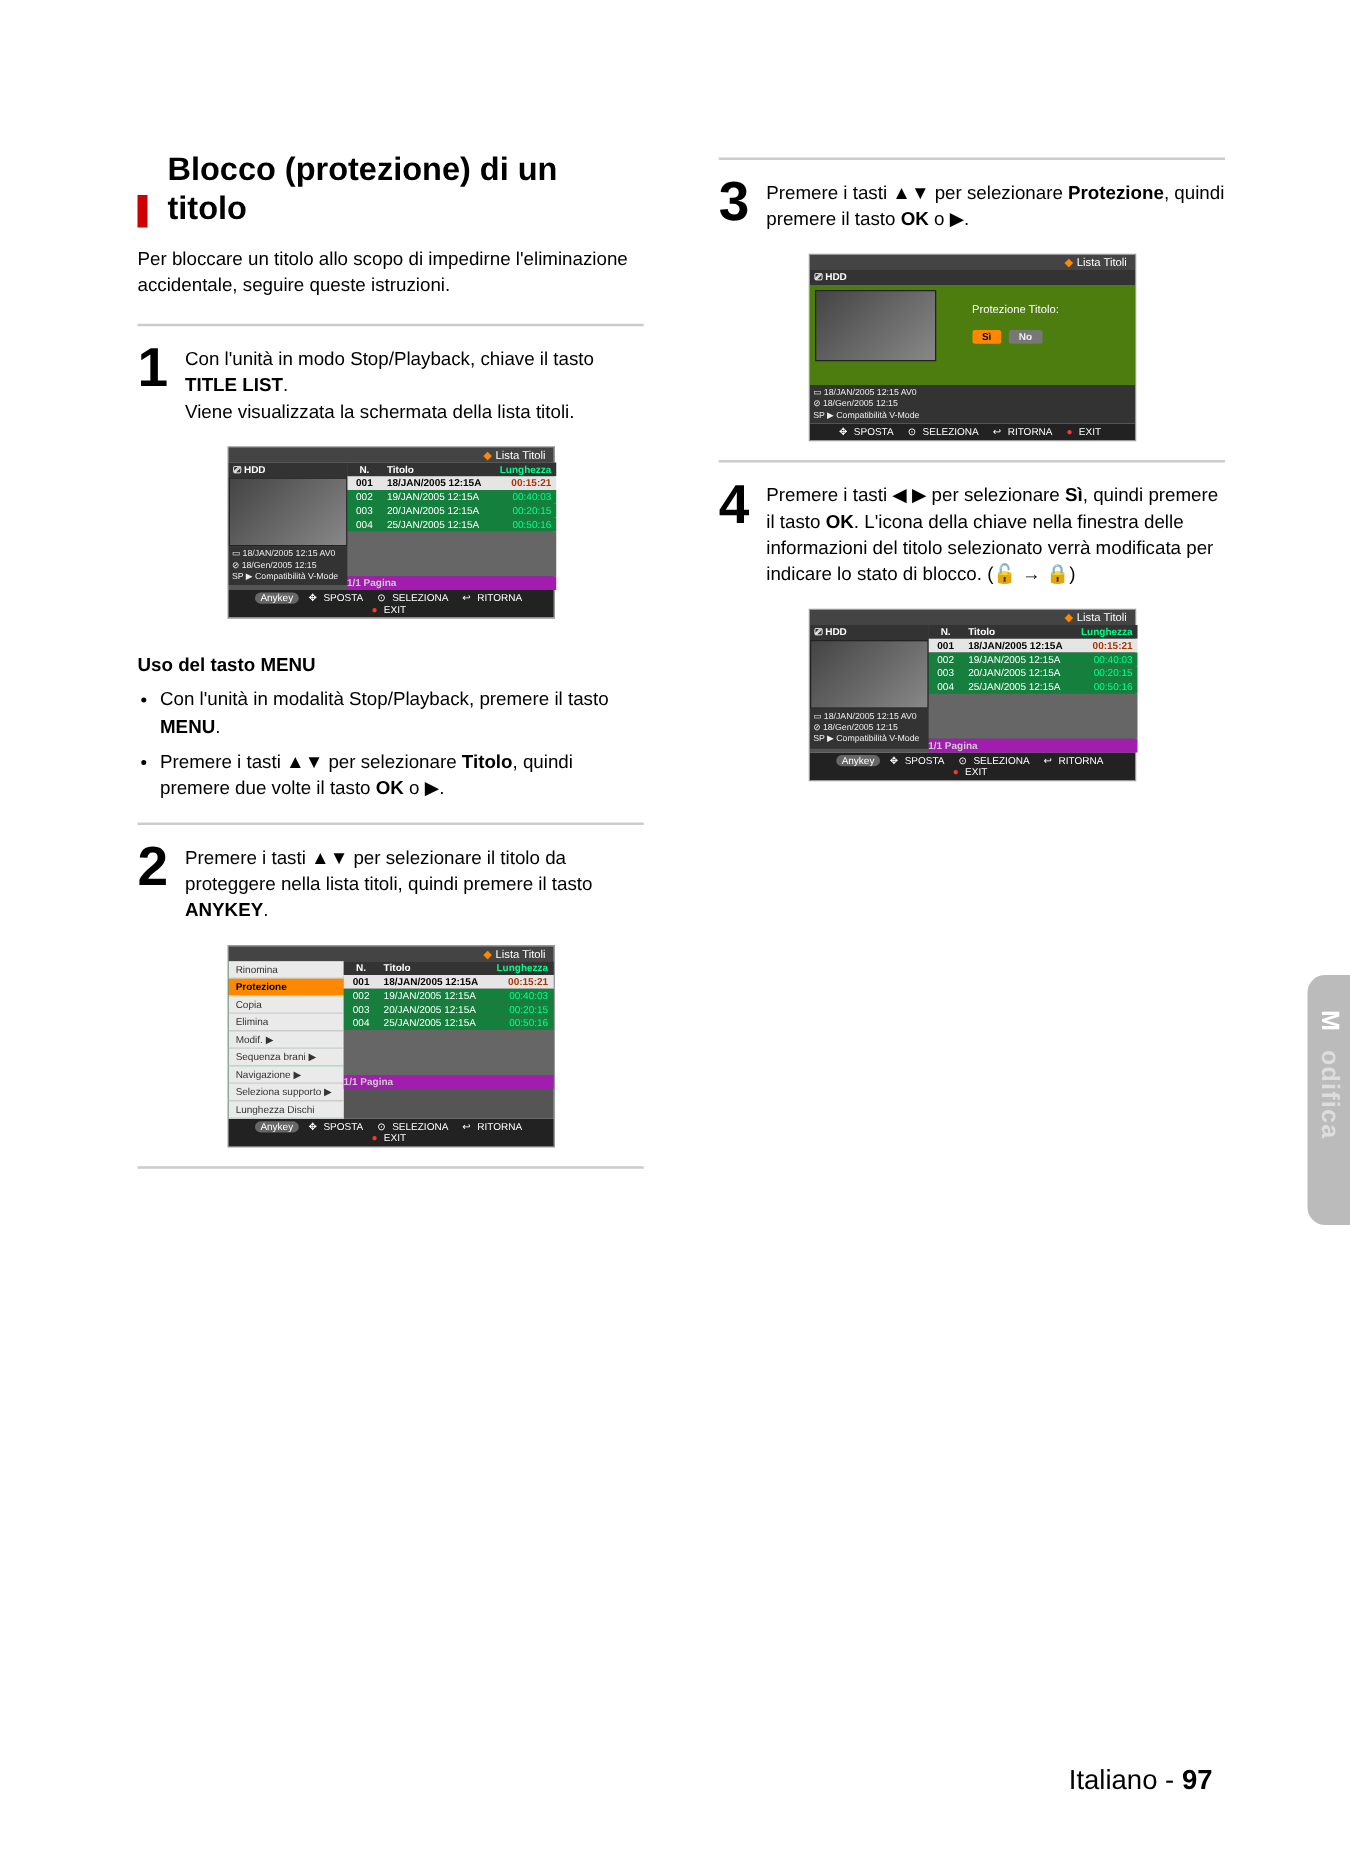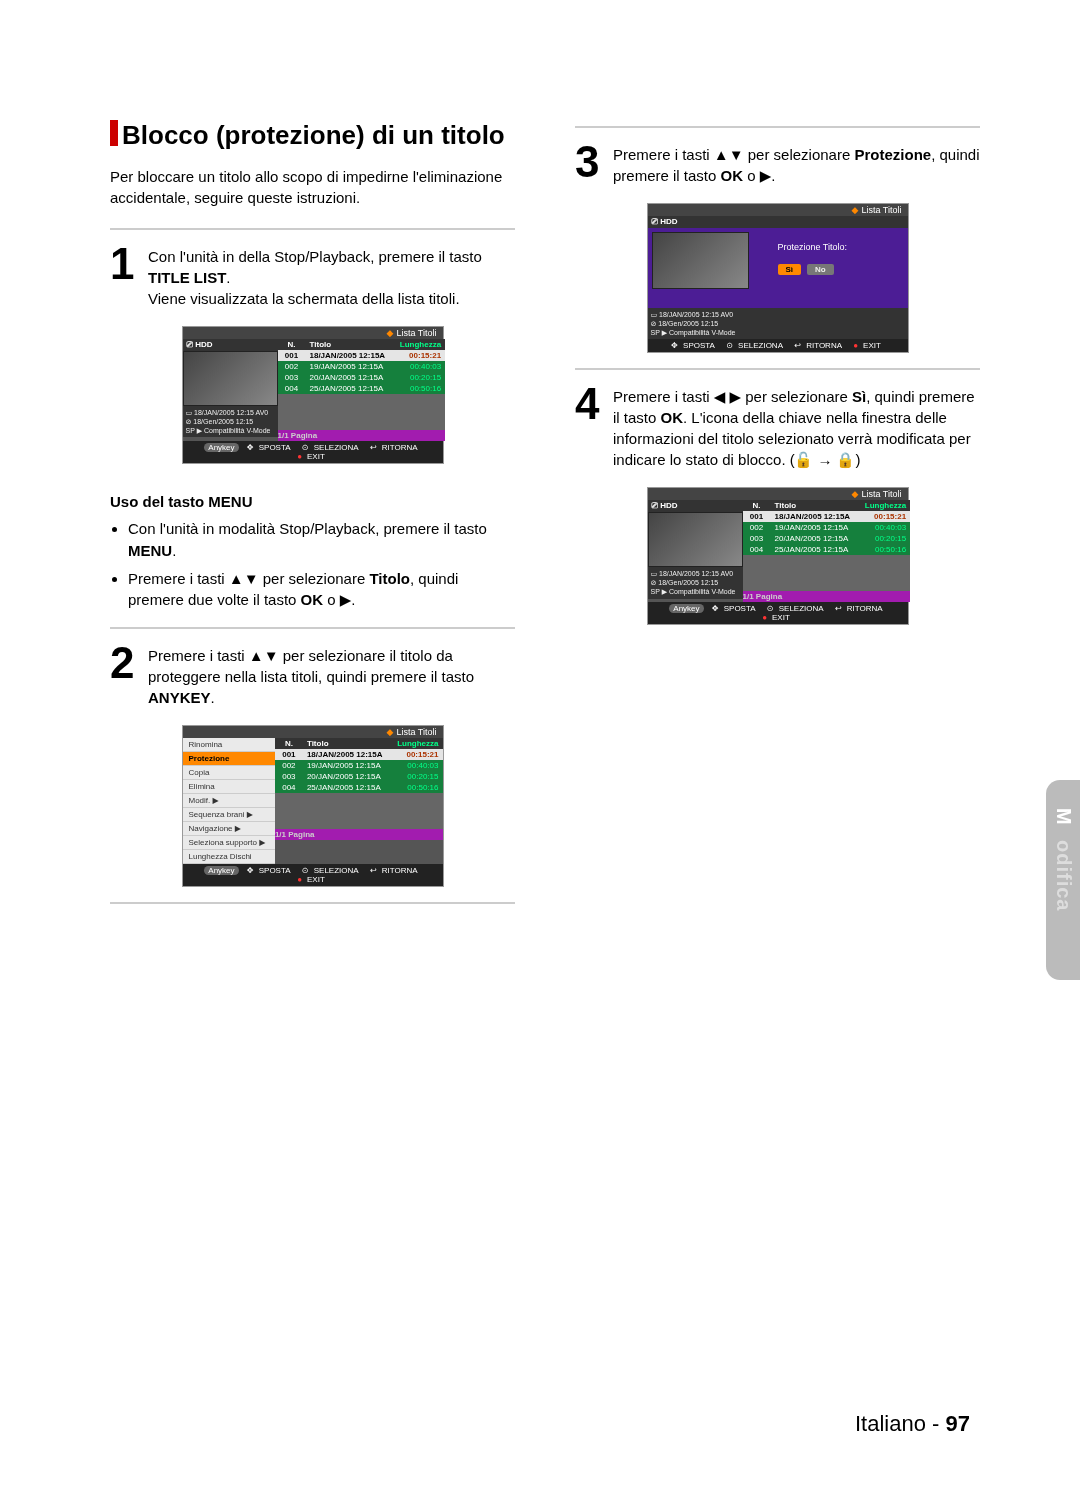--- a/index.html
+++ b/index.html
@@ -16,22 +16,22 @@
   .two-col {
     display: flex;
     gap: 60px;
   }
   .col { width: 420px; }
   .section-title {
     font-size: 26px;
     font-weight: bold;
     margin: 0 0 14px 0;
     display: flex;
-    align-items: flex-start;
-    gap: 4px;
+    align-items: flex-end;
+    gap: 16px;
   }
   .bar {
     width: 8px; height: 26px; background: #c00; display: inline-block;
   }
   .intro {
     font-size: 15px;
     line-height: 1.4;
     margin-bottom: 20px;
   }
   .media-badges { margin-bottom: 30px; text-align: right; }
@@ -103,21 +103,21 @@
   .osd-help { background: #222; color: #fff; font-size: 8px; text-align: center; padding: 2px 0;}
   .osd-help span{ margin: 0 3px;}
   .help-pill { display:inline-block; background:#666; border-radius:6px; padding:0 4px;}
   .help-red::before{content:"●"; color:#f33; margin-right:2px;}
   
   .anykey-left { width: 95px; background: #22c55e; }
   .any-row { font-size: 8px; padding: 2px 6px; color: #333; background:#eaeaea; border-bottom:1px solid #ccc;}
   .any-row.sel { background: #f80; color: #000; font-weight: bold;}
   .arrow::after{content: " ▶"; font-size:8px;}
   
-  .protect-body { background:#4c1d95; height:80px; position:relative;}
+  .protect-body { background:#4d7c0f; height:80px; position:relative;}
   .protect-preview{width:95px;height:55px;background:linear-gradient(135deg,#444,#888);border:1px solid #222;position:absolute;top:4px;left:4px;}
   .protect-title{ position:absolute; left:130px; top:14px; color:#fff; font-size:9px;}
   .btn-row{ position:absolute; left:130px; top:36px; display:flex; gap:6px;}
   .osd-btn{ background:#f80; color:#000; font-size:8px; font-weight:bold;
     padding:1px 8px; border-radius:2px;}
   .osd-btn.alt{background:#777;color:#eee;}
   
   .tab-side {
     position: absolute;
     right: 0; top: 780px; 
@@ -154,21 +154,21 @@
       <span>Blocco (protezione) di un titolo</span>
     </h2>
     <p class="intro">Per bloccare un titolo allo scopo di impedirne l'eliminazione accidentale, seguire queste istruzioni.</p>
 
 
     <hr>
 
     <div class="step">
       <div class="step-num">1</div>
       <div class="step-body">
-        <span>Con l'unità in della Stop/Playback, premere il tasto </span>
+        <span>Con l'unità in modo Stop/Playback, chiave il tasto </span>
         <span class="bold">TITLE LIST</span>.<br>
         <span>Viene visualizzata la schermata della lista titoli.</span>
       </div>
     </div>
 
     <div class="osd">
       <div class="osd-top"><span class="diamond">Lista Titoli</span></div>
       <div class="osd-body">
         <div class="osd-left">
           <div class="osd-hdd">⎚ <span>HDD</span></div>

